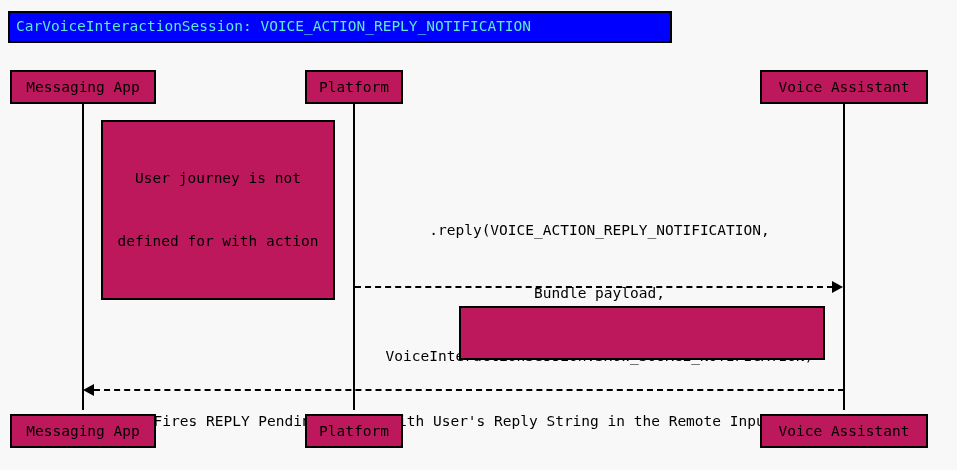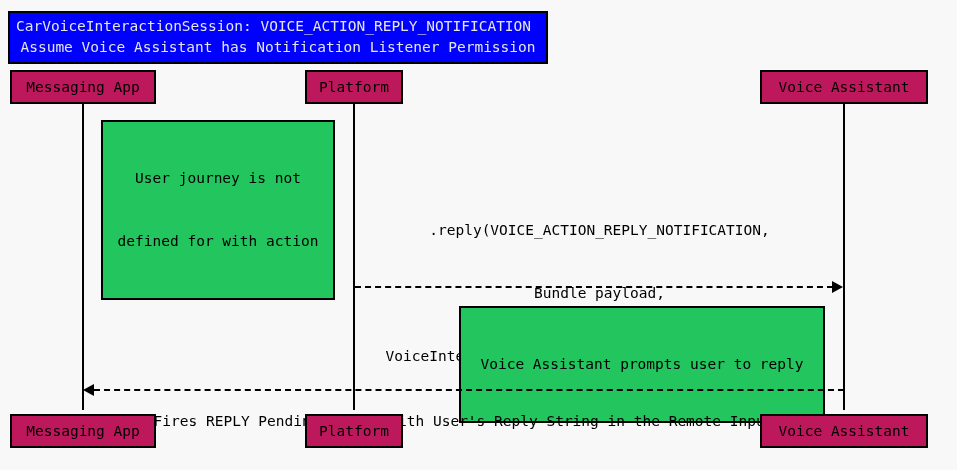--- a/index.html
+++ b/index.html
@@ -19,26 +19,26 @@
     position: relative;
     width: 957px;
     height: 470px;
   }
 
   
   .title-box {
     position: absolute;
     left: 8px;
     top: 11px;
-    width: 540px;
+    width: 664px;
     box-sizing: border-box;
     background: #0000FF;
     border: 2px solid #000000;
     padding: 3px 6px 4px 6px;
-    color: #e5e5e5;
+    color: #5eead4;
     font-size: 14.5px;
     line-height: 21px;
     letter-spacing: 0px;
   }
   .title-line-1 { text-align: left; white-space: pre; }
   .title-line-2 { text-align: center; white-space: pre; }
 
   
   .lifeline {
     position: absolute;
@@ -56,21 +56,21 @@
     line-height: 30px;
     text-align: center;
     font-size: 14.5px;
     white-space: nowrap;
   }
 
   
   .note {
     position: absolute;
     box-sizing: border-box;
-    background: #22c55e;
+    background: #be185d;
     border: 2px solid #000000;
     text-align: center;
     font-size: 14.5px;
     line-height: 21px;
     white-space: pre;
     padding: 4px 6px;
   }
 
   
   .msg-label {
@@ -102,21 +102,20 @@
     border-right: 11px solid #000000;
   }
 </style>
 </head>
 <body>
 
 <div id="diagram">
 
   <div class="title-box">
     <div class="title-line-1">CarVoiceInteractionSession: VOICE_ACTION_REPLY_NOTIFICATION</div>
-    <div class="title-line-2">Assume Voice Assistant has Notification Listener Permission</div>
   </div>
 
   <div class="lifeline" style="left:82px; top:104px; height:306px;"></div>
   <div class="lifeline" style="left:353px; top:104px; height:306px;"></div>
   <div class="lifeline" style="left:843px; top:104px; height:306px;"></div>
 
   <div class="participant" style="left:10px; top:70px; width:146px;">
     <span>Messaging App</span>
   </div>
   <div class="participant" style="left:305px; top:70px; width:98px;">
@@ -133,21 +132,20 @@
 
   <div class="msg-label" style="left:355px; top:178px; width:489px;">
     <div>.reply(VOICE_ACTION_REPLY_NOTIFICATION,</div>
     <div>Bundle payload,</div>
     <div>VoiceInteractionSession.SHOW_SOURCE_NOTIFICATION)</div>
   </div>
   <div class="arrow-line" style="left:355px; top:286px; width:478px;"></div>
   <div class="arrow-head right" style="left:832px; top:281px;"></div>
 
   <div class="note" style="left:459px; top:306px; width:366px;">
-    <div>Voice Assistant prompts user to reply</div>
   </div>
 
   <div class="msg-label" style="left:83px; top:369px; width:761px;">
     <div>Fires REPLY Pending Intent with User's Reply String in the Remote Input</div>
   </div>
   <div class="arrow-line" style="left:94px; top:389px; width:750px;"></div>
   <div class="arrow-head left" style="left:83px; top:384px;"></div>
 
   <div class="participant" style="left:10px; top:414px; width:146px;">
     <span>Messaging App</span>

